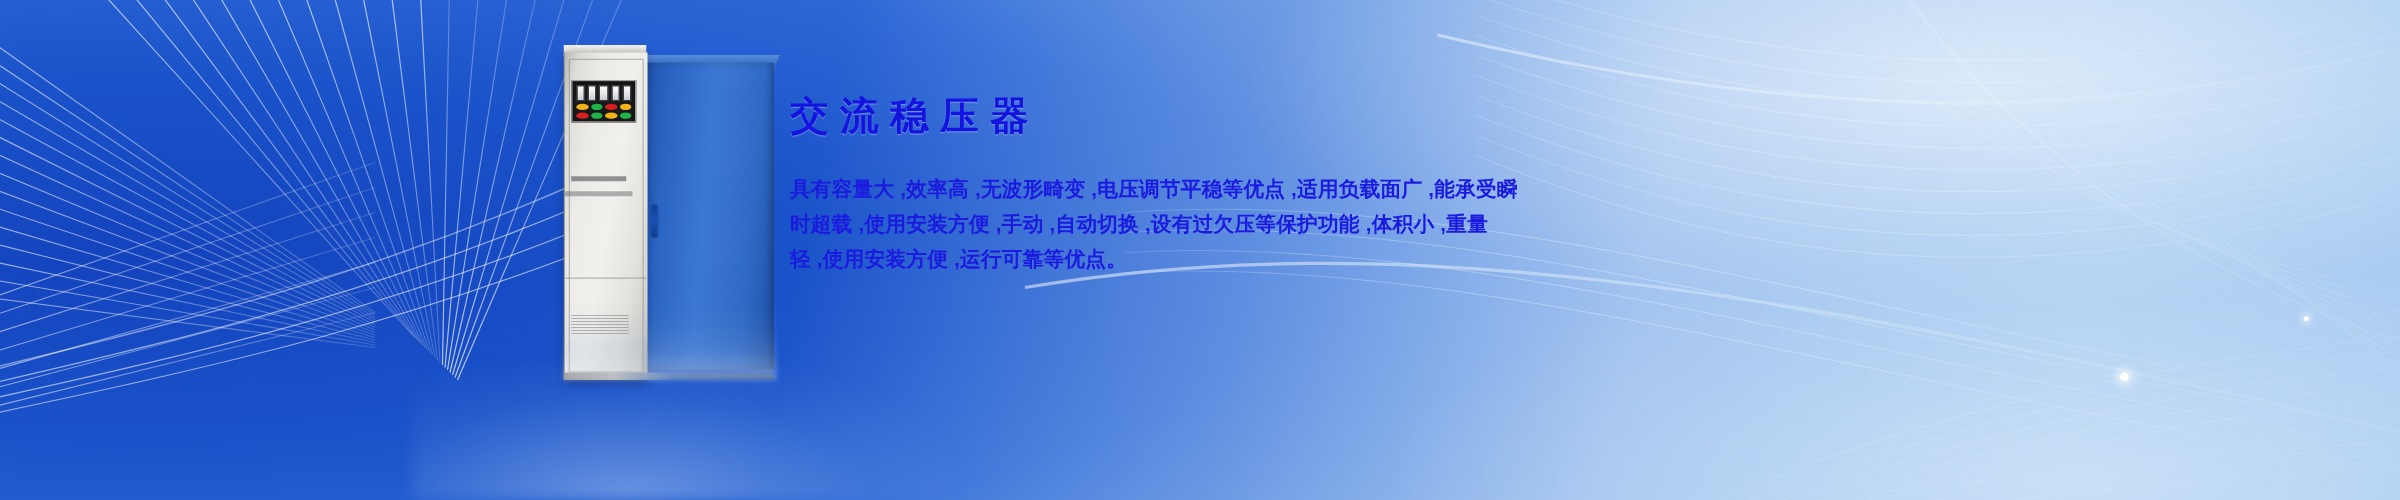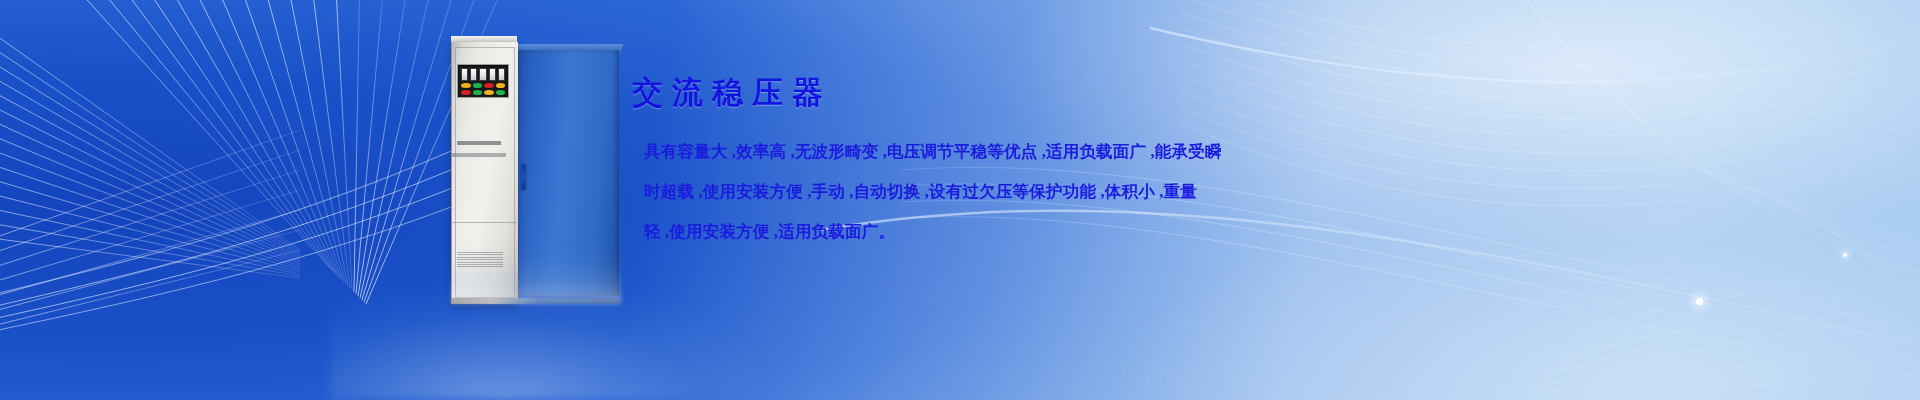--- a/index.html
+++ b/index.html
@@ -205,21 +205,21 @@
   }
   .desc{
     margin:28px 0 0 0;
     font-size:16.5px;
     line-height:28px;
     font-weight:700;
     color:#1b1be0;
     letter-spacing:0.2px;
     max-width:800px;
   }
-  .desc p{margin:12px;white-space:nowrap;font-family:Liberation Serif, serif;}
+  .desc p{margin:0;white-space:nowrap;}
 
   .sparkle{
     position:absolute;
     width:7px;height:7px;border-radius:50%;
     background:#ffffff;
     box-shadow:0 0 8px 3px rgba(255,255,255,0.75);
   }
 </style>
 </head>
 <body>
@@ -401,17 +401,17 @@
     <div class="prod-handle"></div>
     <div class="prod-base"></div>
   </div>
   <div class="prod-reflection"></div>
 
   <div class="copy">
     <h1 class="headline">交流稳压器</h1>
     <div class="desc">
       <p>具有容量大 ,效率高 ,无波形畸变 ,电压调节平稳等优点 ,适用负载面广 ,能承受瞬</p>
       <p>时超载 ,使用安装方便 ,手动 ,自动切换 ,设有过欠压等保护功能 ,体积小 ,重量</p>
-      <p>轻 ,使用安装方便 ,适用负载面广。</p>
+      <p>轻 ,使用安装方便 ,运行可靠等优点。</p>
     </div>
   </div>
 
 </div>
 
 </body></html>

